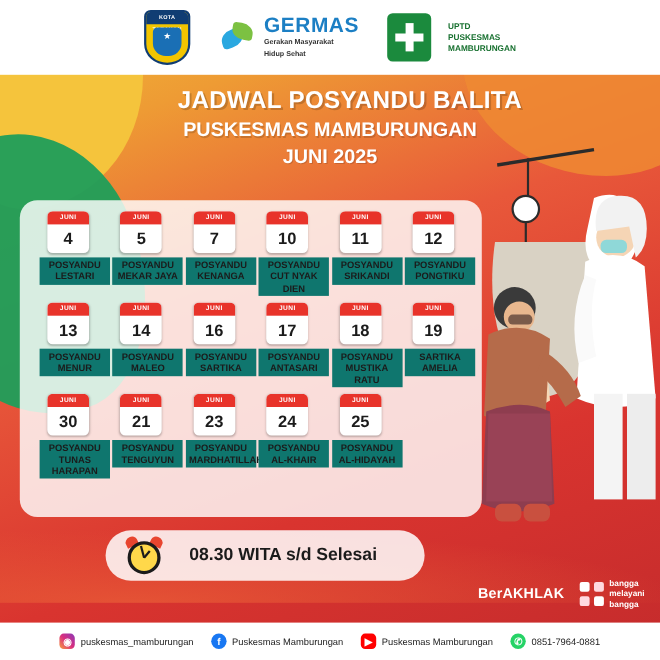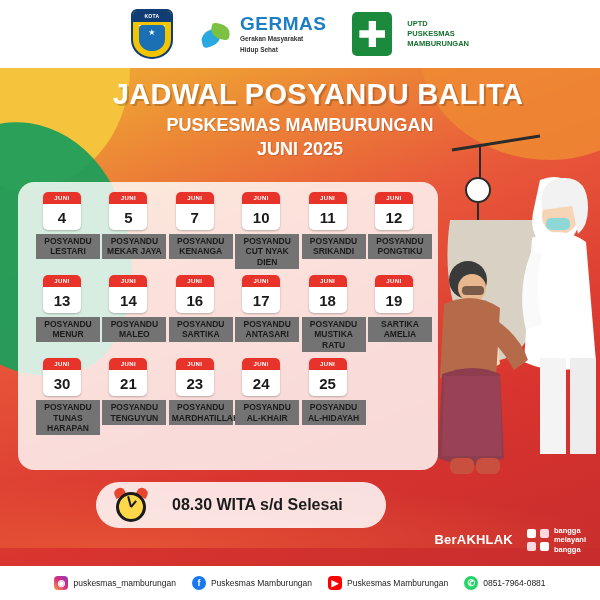--- a/index.html
+++ b/index.html
@@ -73,21 +73,21 @@
   .shield .inner {
     position: absolute; top: 14px; left: 6px; right: 6px; bottom: 6px;
     background: #1a6fb5;
     border-radius: 4px 4px 45% 45%;
   }
   .shield .star {
     position: absolute; top: 17px; left: 50%; transform: translateX(-50%);
     color: #fff; font-size: 8px;
   }
 
-  .germs { display: flex; align-items: flex-end; gap: 7px; }
+  .germs { display: flex; align-items: center; gap: 7px; }
   .germs-mark { width: 34px; height: 34px; position: relative; }
   .germs-mark .g1 {
     position: absolute; left: 2px; top: 10px; width: 20px; height: 16px;
     background: #2aa8e0;
     border-radius: 60% 20% 60% 20%;
     transform: rotate(-18deg);
   }
   .germs-mark .g2 {
     position: absolute; left: 12px; top: 4px; width: 19px; height: 15px;
     background: #7cc142;
@@ -109,21 +109,21 @@
   .uptd-cross .c {
     width: 26px; height: 26px;
     background: #ffffff;
     clip-path: polygon(36% 0,64% 0,64% 36%,100% 36%,100% 64%,64% 64%,64% 100%,36% 100%,36% 64%,0 64%,0 36%,36% 36%);
   }
   .uptd-text { font-size: 7.5px; font-weight: bold; color: #17702f; line-height: 1.35; }
 
   
   .titles { position: absolute; top: 78px; left: 0; right: 0; text-align: center; z-index: 4; }
   .title-main {
-    font-size: 29px; font-weight: bold; color: #ffffff; letter-spacing: .3px;
+    font-size: 22px; font-weight: bold; color: #ffffff; letter-spacing: .3px;
     text-shadow: 2px 2px 0 rgba(0,0,0,.18);
     margin-left: 36px;
   }
   .title-sub {
     font-size: 18px; font-weight: bold; color: #ffffff; margin-top: 4px;
     text-shadow: 1px 1px 0 rgba(0,0,0,.15);
   }
   .title-month {
     font-size: 18px; font-weight: bold; color: #ffffff; margin-top: 3px;
     text-shadow: 1px 1px 0 rgba(0,0,0,.15);
@@ -152,21 +152,21 @@
   .cal .cal-top {
     height: 12px; background: #e8332a; color: #fff;
     font-size: 6px; font-weight: bold; text-align: center; line-height: 12px; letter-spacing: .4px;
   }
   .cal .cal-day {
     flex: 1; display: flex; align-items: center; justify-content: center;
     font-size: 15px; font-weight: bold; color: #1b1b1b;
   }
   .label {
     margin-top: 4px;
-    background: #737373;
+    background: #0f766e;
     color: #1b1b1b;
     font-size: 8.5px; font-weight: bold;
     text-align: center;
     line-height: 1.22;
     padding: 2px 3px;
     width: 100%;
     margin-left: 12px;
   }
 
   

